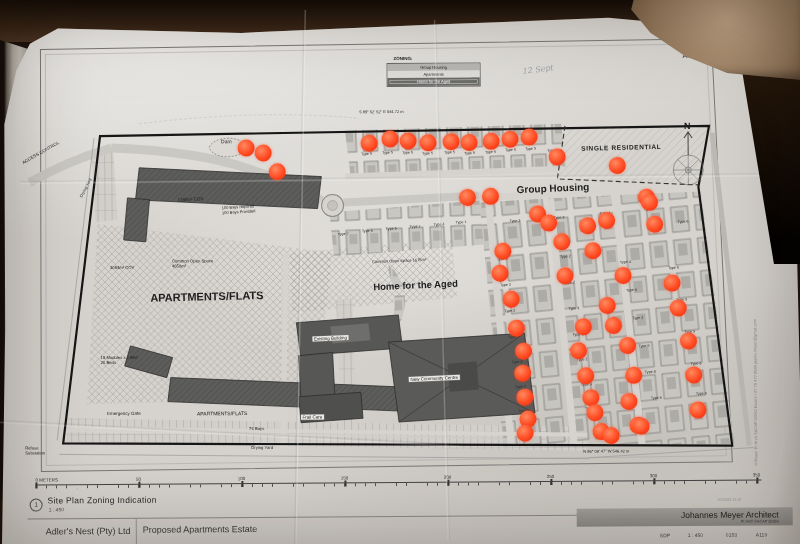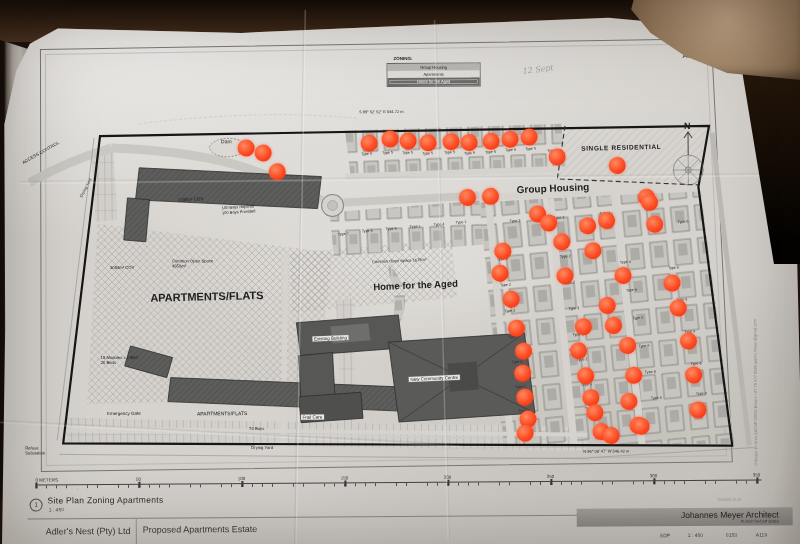--- a/index.html
+++ b/index.html
@@ -361,21 +361,21 @@
         <div class="sb-num" style="left: 412px;">200</div>
         <div class="sb-tick" style="left: 515px;"></div>
         <div class="sb-num" style="left: 515px;">250</div>
         <div class="sb-tick" style="left: 618px;"></div>
         <div class="sb-num" style="left: 618px;">300</div>
         <div class="sb-tick" style="left: 721px;"></div>
         <div class="sb-num" style="left: 721px;">350</div>
       </div>
 
     <div class="tb-number-circle">1</div>
-    <div class="tb-title">Site Plan Zoning Apartments</div>
+    <div class="tb-title">Site Plan Zoning Indication</div>
     <div class="tb-scale">1 : 450</div>
     <div class="tb-divider"></div>
     <div class="tb-client">Adler's Nest (Pty) Ltd</div>
     <div class="tb-vline"></div>
     <div class="tb-project">Proposed Apartments Estate</div>
     <div class="tb-stamp">20/03/08 13:18</div>
     <div class="tb-band">
       <div class="tb-architect">Johannes Meyer Architect</div>
       <div class="tb-arch-sub">Pr.Arch SACAP 20560</div>
     </div>

